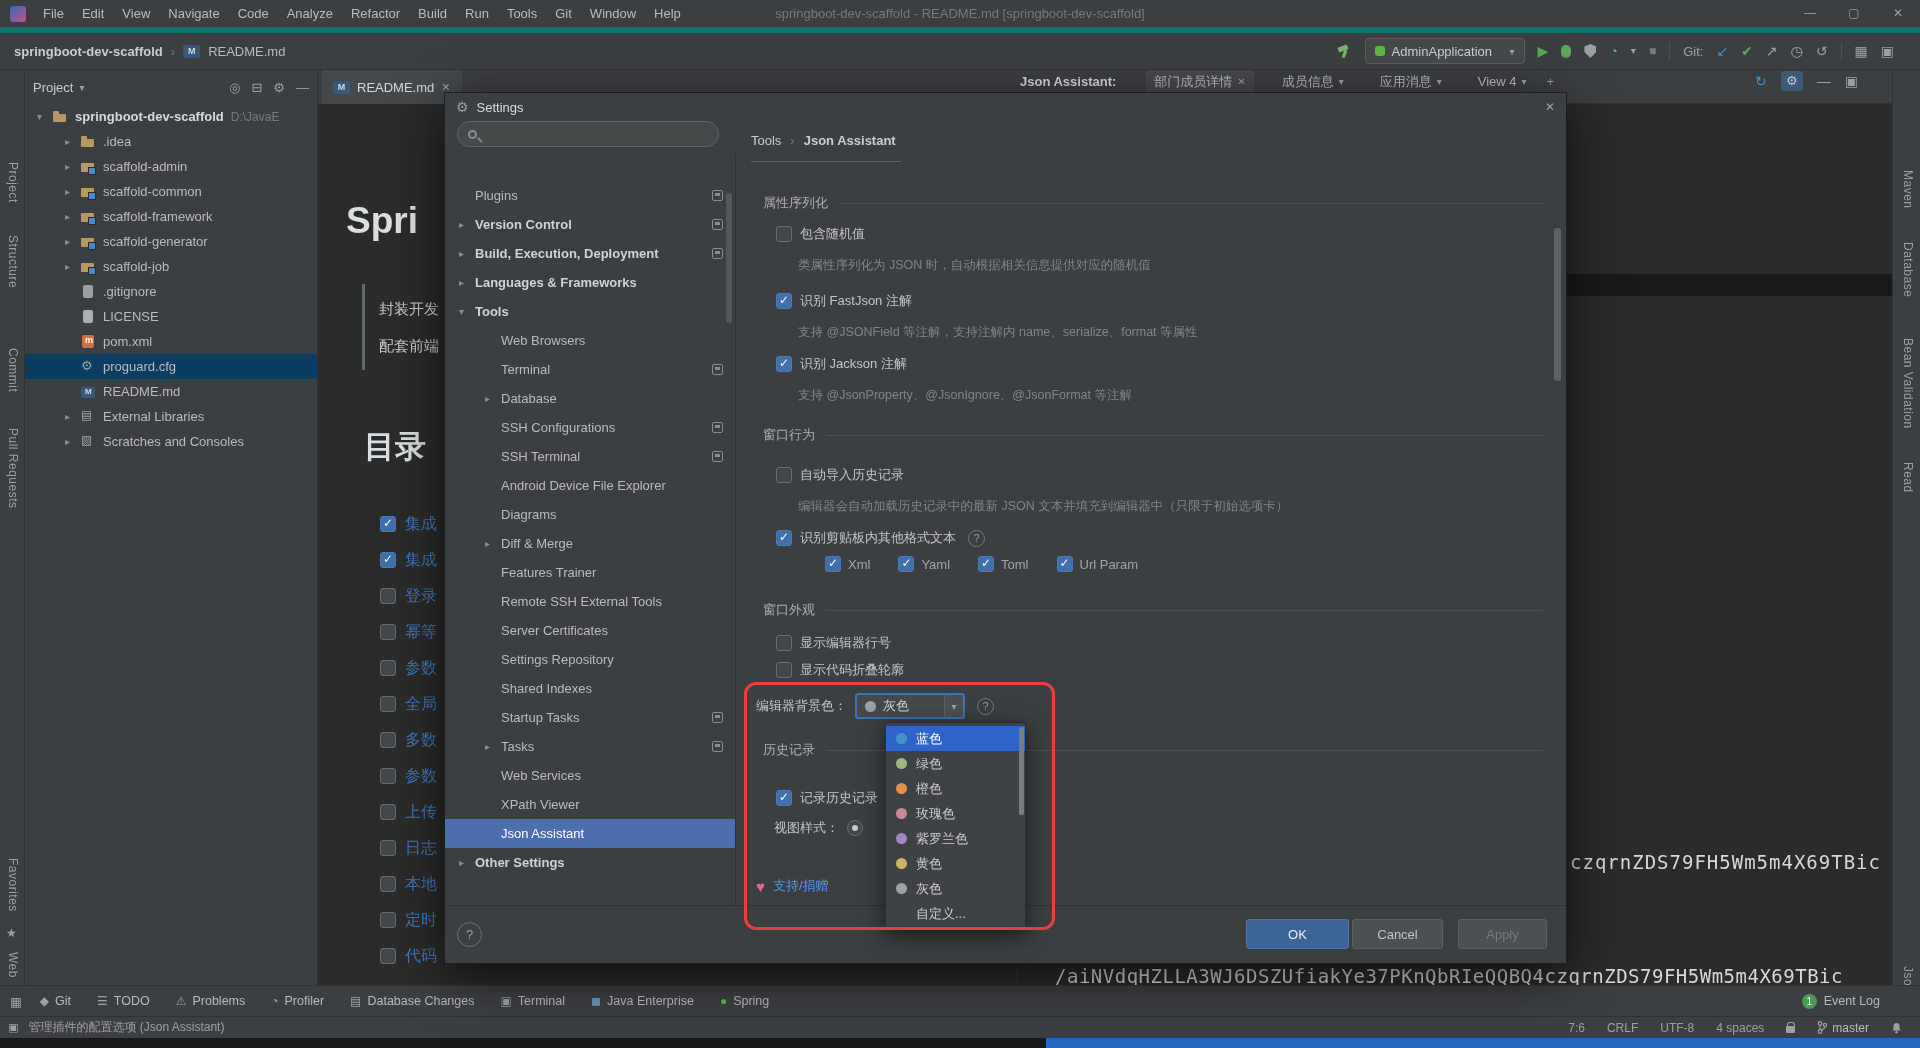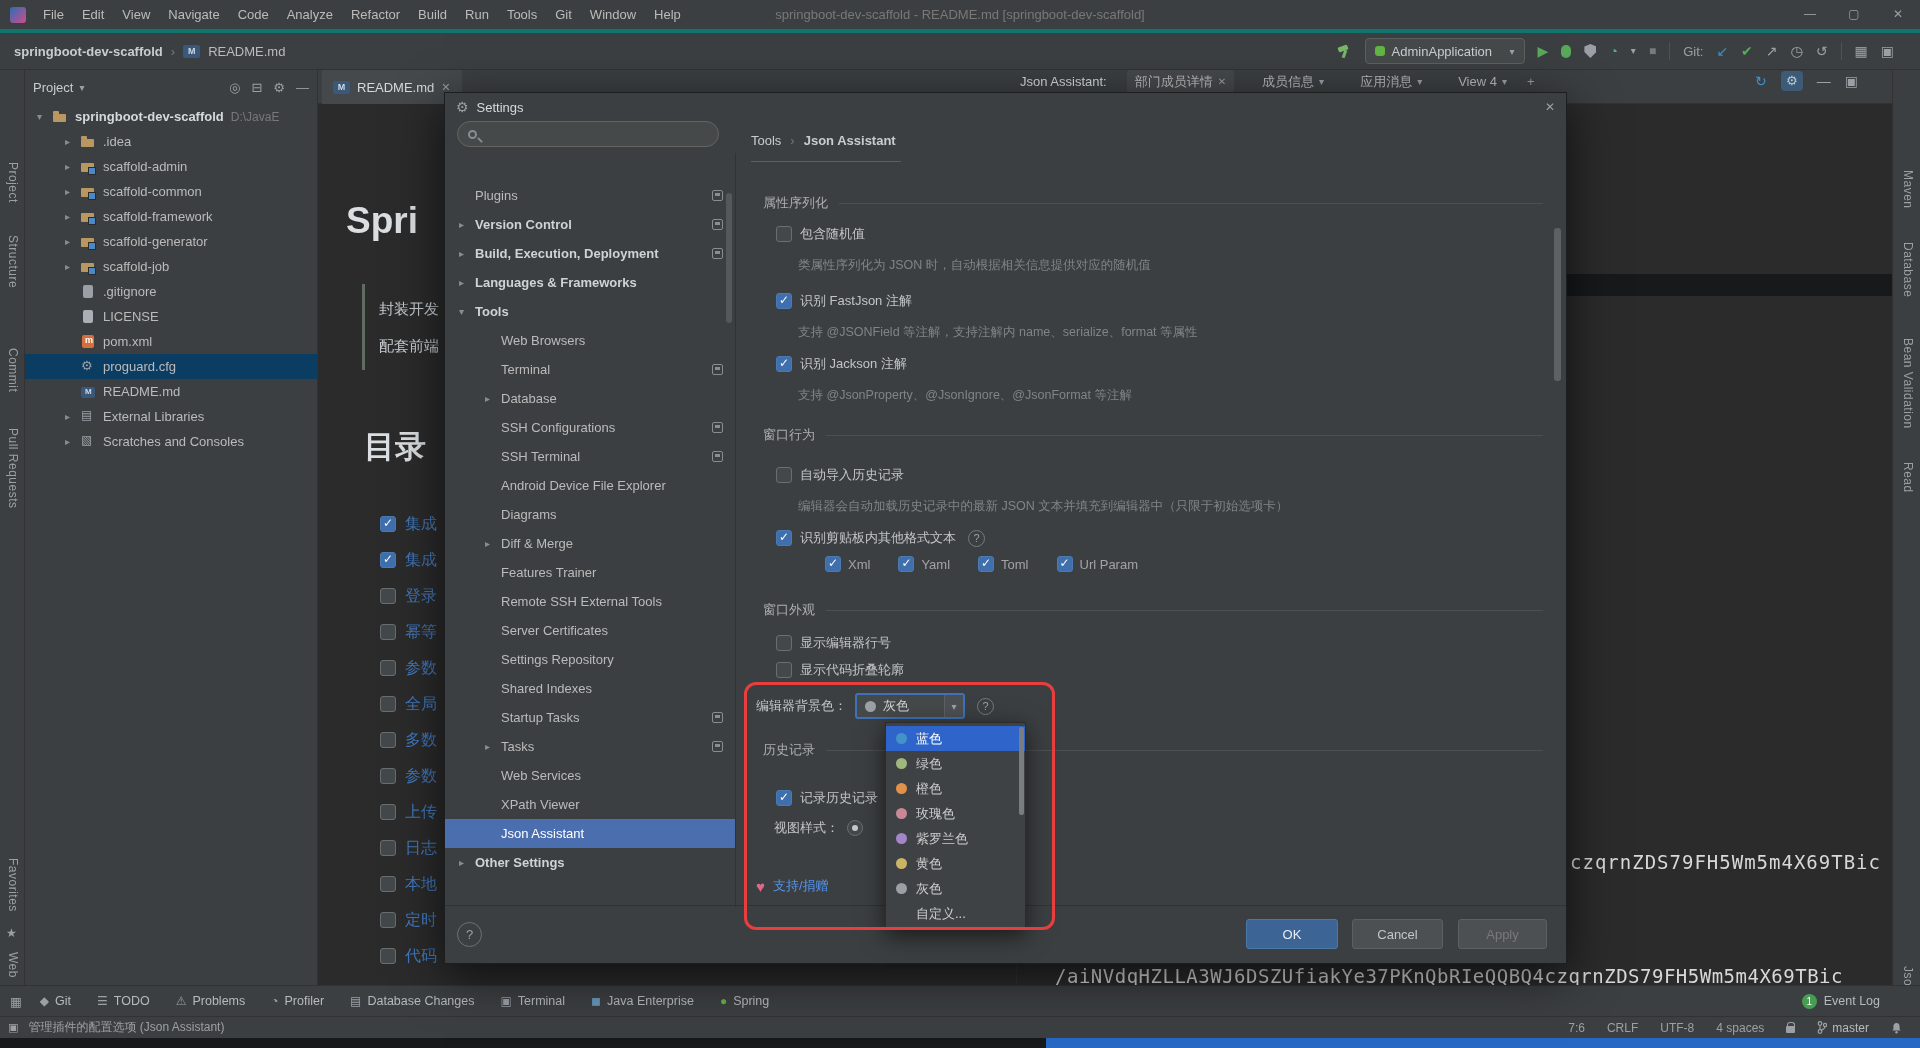--- a/index.html
+++ b/index.html
@@ -1,21 +1,21 @@
 <!DOCTYPE html>
 <html><head>
 <meta charset="utf-8">
 <style>
 *{margin:0;padding:0;box-sizing:border-box}
 html,body{background:#1e1e1e}
 body{font-family:"Liberation Sans","DejaVu Sans",sans-serif;font-size:13px;color:#bbb}
 .screen{position:relative;width:1920px;height:1048px;background:#2b2b2b;overflow:hidden}
 
 
-.menu-bar{position:absolute;left:0;top:0;width:1920px;height:33px;background:#3c3f41;display:flex;align-items:center;border-bottom:4px solid #0f766e;z-index:5}
+.menu-bar{position:absolute;left:0;top:0;width:1920px;height:33px;background:#3c3f41;display:flex;align-items:center;border-bottom:6px solid #0f766e;z-index:5}
 .app-logo{width:16px;height:16px;margin:0 8px 0 10px;border-radius:3px;background:linear-gradient(135deg,#2a6fb5,#d24b8c);flex:none}
 .menu-items{display:flex}
 .menu-item{padding:0 9px;line-height:33px;color:#bbb;cursor:default;white-space:nowrap}
 .win-title{position:absolute;left:50%;transform:translateX(-50%);color:#787878;white-space:nowrap}
 .win-controls{margin-left:auto;display:flex}
 .wc{width:44px;text-align:center;line-height:33px;color:#9aa0a6;font-size:12px}
 
 
 .toolbar2{position:absolute;left:0;top:33px;width:1920px;height:37px;background:#3c3f41;display:flex;align-items:center;border-bottom:1px solid #323232;z-index:4}
 .crumbs{display:flex;align-items:center;gap:8px;padding-left:14px}
@@ -70,21 +70,21 @@
 .ic-markdown::after{content:"M";position:absolute;left:5px;top:2px;color:#cfd8e3;font-size:8px;font-weight:bold}
 .ic-libraries::before{content:"▤";position:absolute;left:1px;top:-2px;color:#9aa0a6;font-size:12px}
 .ic-scratches::before{content:"▧";position:absolute;left:1px;top:-2px;color:#9aa0a6;font-size:12px}
 .pp-hscroll{position:absolute;left:6px;bottom:5px;width:140px;height:4px;background:#5d6163;border-radius:2px}
 
 
 .tabs-row{position:absolute;left:318px;top:70px;width:1574px;height:34px;background:#3c3f41;border-bottom:1px solid #323232;z-index:3}
 .editor-tab{position:absolute;left:322px;top:70px;height:34px;display:flex;align-items:center;gap:7px;padding:0 11px;background:#45494c;color:#d5d9dd;z-index:4}
 .tab-close{color:#9aa0a6;font-size:11px}
 .jt-header{position:absolute;left:1020px;top:70px;height:23px;display:flex;align-items:center;gap:6px;z-index:4;color:#bbb}
-.jt-title{font-weight:normal;color:#d5d9dd;margin-right:14px}
+.jt-title{font-weight:bold;color:#d5d9dd;margin-right:24px}
 .jt-tabs{display:flex;gap:20px}
 .jt-tab{display:flex;align-items:center;gap:5px;padding:0 8px;height:23px;line-height:23px;color:#bbb;white-space:nowrap}
 .jt-tab.first{background:#46494b;border-radius:3px}
 .jt-x,.jt-c{font-size:10px;color:#9aa0a6}
 .jt-add{color:#9aa0a6;padding:0 6px}
 .jt-actions{position:absolute;left:1755px;top:71px;display:flex;gap:14px;align-items:center;z-index:4}
 .jt-gear{width:22px;height:20px;background:#3d5a77;border-radius:4px;color:#b8cbd9;text-align:center;line-height:20px;font-size:13px}
 
 
 .editor{position:absolute;left:318px;top:104px;width:1574px;height:881px;background:#2b2b2b;z-index:1;overflow:hidden}
@@ -140,21 +140,21 @@
 .combo-btn{margin-left:auto;width:19px;height:100%;display:flex;align-items:center;justify-content:center;background:#4c5052;color:#9aa0a6;font-size:10px;border-left:1px solid #5e6060}
 .dd-dot{width:11px;height:11px;border-radius:50%;flex:none}
 .radio{width:16px;height:16px;border-radius:50%;border:1px solid #6b6e70;background:#43494a;position:relative;flex:none}
 .radio.on::after{content:"";position:absolute;left:4px;top:4px;width:6px;height:6px;border-radius:50%;background:#c6c8ca}
 .heart{color:#e0668c;font-size:15px}
 .donate-link{color:#5394ec}
 .sd-content-scroll{position:absolute;right:5px;top:135px;width:7px;height:153px;background:#5d6163;border-radius:3px}
 .sd-footer{position:absolute;left:0;bottom:0;width:100%;height:58px;border-top:1px solid #323232}
 .help-btn{position:absolute;left:12px;top:16px;width:25px;height:25px;border:1px solid #6e7072;border-radius:50%;color:#9aa0a6;text-align:center;line-height:23px}
 .btn{position:absolute;top:13px;height:30px;background:#4c5052;border:1px solid #5e6060;border-radius:3px;color:#c3c5c7;font:inherit}
-.btn.primary{left:801px;width:92px;background:#3c6595;border-color:#4c78a8;color:#e8eef4}
+.btn.primary{left:801px;width:103px;background:#3c6595;border-color:#4c78a8;color:#e8eef4}
 .btn.cancel{left:907px;width:91px}
 .btn.apply{left:1013px;width:89px;color:#77797b}
 
 
 .dd-popup{position:absolute;left:885px;top:722px;width:141px;background:#3f4244;border:1px solid #2a2c2d;box-shadow:0 6px 22px rgba(0,0,0,.6);z-index:50;padding:3px 0}
 .dd-item{display:flex;align-items:center;gap:9px;height:25px;padding:12px 10px;color:#ccc;white-space:nowrap}
 .dd-item.selected{background:#2f65ca;color:#fff}
 .dd-scroll{position:absolute;left:1019px;top:727px;width:5px;height:88px;background:#7a7d80;border-radius:2px;z-index:51}
 .red-box{position:absolute;left:744px;top:682px;width:311px;height:248px;border:3px solid #e83e3e;border-radius:12px;z-index:60;pointer-events:none}
 

